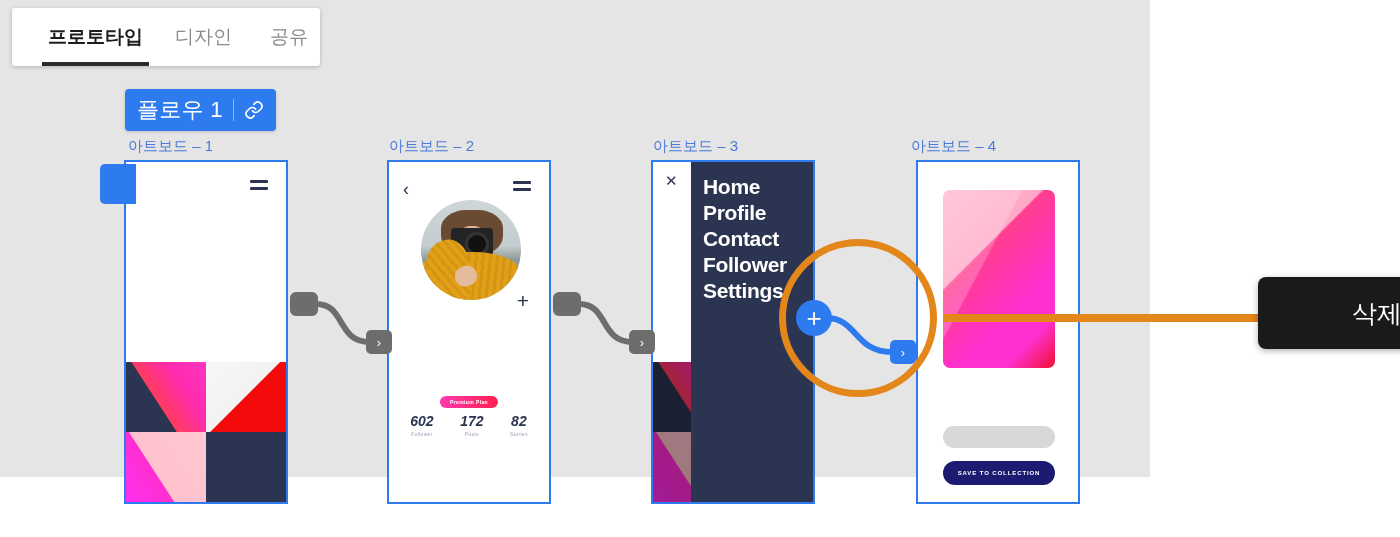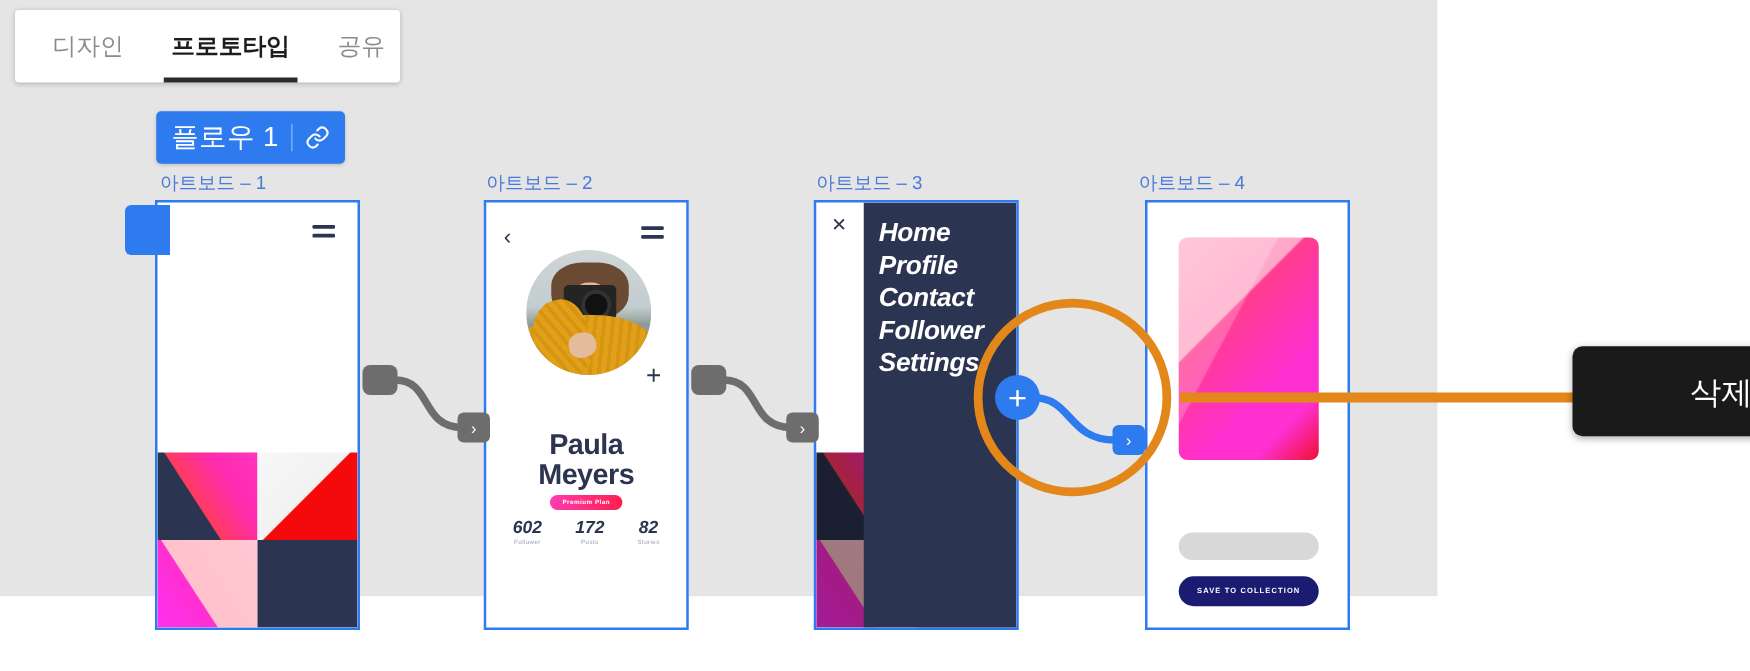--- a/index.html
+++ b/index.html
@@ -136,21 +136,21 @@
     display:flex;align-items:center;justify-content:center;letter-spacing:.2px;
   }
 
   
   #ab3{left:651px;top:160px;width:164px;height:344px;}
   .menu-panel{
     position:absolute;left:38px;top:0;right:0;bottom:0;background:#2b3450;
   }
   .menu-list{
     position:absolute;left:12px;top:12px;
-    font-size:21px;font-weight:bold;color:#ffffff;line-height:1.24;letter-spacing:-.3px;font-style:italic;
+    font-size:21px;font-weight:bold;color:#ffffff;line-height:1.24;letter-spacing:-.3px;
   }
   .close-x{position:absolute;left:12px;top:11px;font-size:15px;color:#2b3450;line-height:1;}
   .grid2.dim .cell{filter:brightness(.62) saturate(1.05);}
 
   
   #ab4{left:916px;top:160px;width:164px;height:344px;}
   .card-img{
     position:absolute;left:25px;top:28px;width:112px;height:178px;border-radius:7px;
     background:linear-gradient(135deg,#ffb7cf 0%,#ffa8c8 34%,#ff3d8f 35%,#ff2fd0 68%,#ff2fd0 82%,#ef1133 100%);
     overflow:hidden;
@@ -242,22 +242,20 @@
       <div class="hair"></div>
       <div class="face"></div>
       <div class="cam"></div>
       <div class="lens"></div>
       <div class="sweater"></div>
       <div class="arm">
           <div class="hand"></div>
         </div>
     </div>
     <div class="plus-small">+</div>
-    <div class="pname" style="white-space:pre-line;">Paula
-Meyers</div>
     <div class="plan-badge">Premium Plan</div>
     <div class="stats">
       <div class="stat">
         <div class="num">602</div>
         <div class="lbl">Follower</div>
       </div>
       <div class="stat">
         <div class="num">172</div>
         <div class="lbl">Posts</div>
       </div>
@@ -313,22 +311,22 @@
   </div>
 
 </div>
 
 <div id="orange-line"></div>
 <div id="tooltip">
   <span class="t-label">삭제</span>
 </div>
 
 <div id="toolbar">
+  <div class="tab active" id="tab-proto">프로토타입</div>
   <div class="tab" id="tab-design">디자인</div>
-  <div class="tab active" id="tab-proto">프로토타입</div>
   <div class="tab" id="tab-share">공유</div>
 </div>
 
 <div id="flow-badge">
   <span class="flow-label">플로우 1</span>
   <span class="divider"></span>
   <span class="link-icon">
     <svg width="20" height="20" viewBox="0 0 24 24" fill="none" stroke="#ffffff" stroke-width="2" stroke-linecap="round">
       <path d="M10 13a5 5 0 0 0 7.5.5l3-3a5 5 0 0 0-7-7l-1.7 1.7"></path>
       <path d="M14 11a5 5 0 0 0-7.5-.5l-3 3a5 5 0 0 0 7 7l1.7-1.7"></path>

